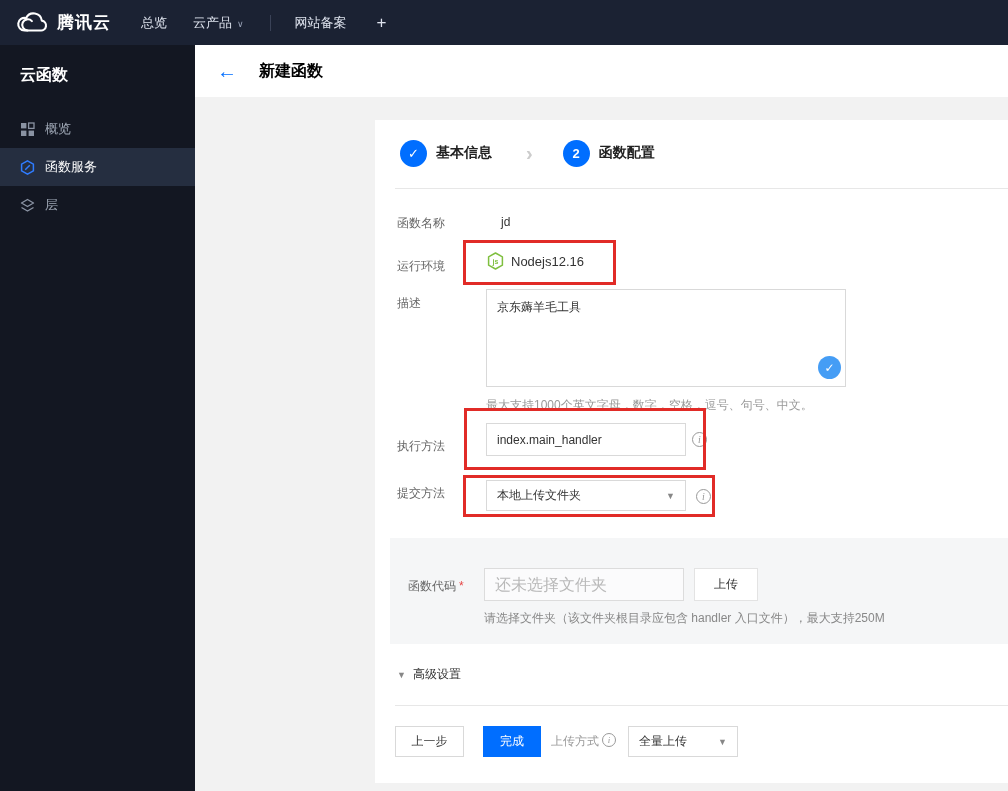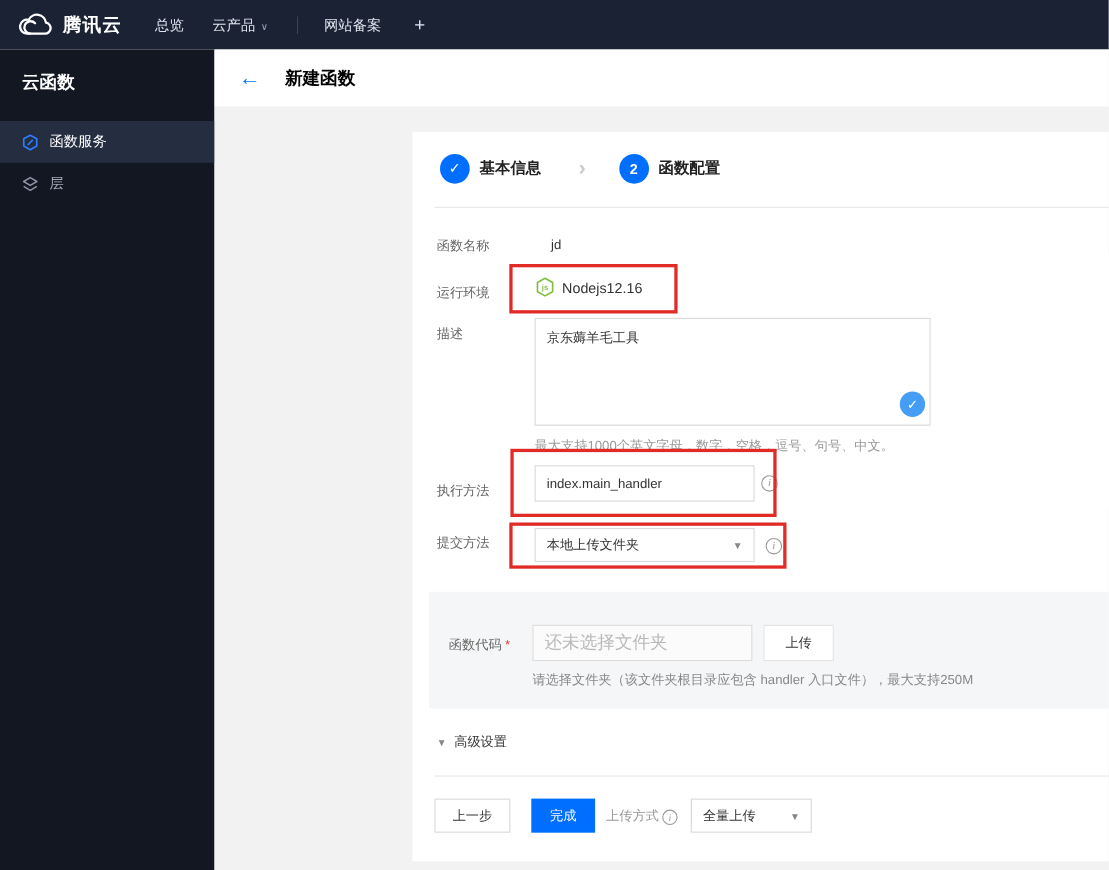--- a/index.html
+++ b/index.html
@@ -125,21 +125,21 @@
   .advanced .caret { margin-right:7px; }
   .advanced-label { font-size:12px; color:#333; }
   .bottom-divider { position:absolute; left:20px; right:0; top:585px; height:1px; background:#e7e7e7; }
 
   .btn {
     position:absolute; top:606px; height:31px; font-size:12px;
     display:flex; align-items:center; justify-content:center; cursor:pointer;
   }
   .btn-prev { left:20px; width:69px; background:#fff; border:1px solid #d9d9d9; color:#333; }
   .btn-finish { left:108px; width:58px; background:#006eff; color:#fff; border:none; }
-  .upload-mode { position:absolute; left:176px; top:613px; display:flex; align-items:flex-end; font-size:12px; color:#999; }
+  .upload-mode { position:absolute; left:176px; top:613px; display:flex; align-items:flex-start; font-size:12px; color:#999; }
   .upload-mode .info-inline {
     width:14px; height:14px; border:1px solid #999; border-radius:50%; color:#999;
     font-size:9px; display:inline-flex; align-items:center; justify-content:center;
     font-style:italic; font-family:"Liberation Serif", serif; margin-left:3px;
   }
   .mode-select { left:253px; top:606px; width:110px;font-family:Liberation Serif, serif; }
 </style>
 </head>
 <body>
 
@@ -160,20 +160,31 @@
     </span>
     <span class="topnav-divider"></span>
     <span class="topnav-item after-div">网站备案</span>
     <span class="topnav-plus">+</span>
   </div>
 </div>
 
 <div class="sidebar">
   <div class="side-title">云函数</div>
   <div class="side-menu">
+    <div class="side-item">
+      <span class="s-icon">
+        <svg width="15" height="15" viewBox="0 0 15 15">
+          <rect x="1" y="1" width="5.4" height="5.4" fill="#8a93a3"></rect>
+          <rect x="8.6" y="1" width="5.4" height="5.4" fill="none" stroke="#8a93a3" stroke-width="1.3"></rect>
+          <rect x="1" y="8.6" width="5.4" height="5.4" fill="#8a93a3"></rect>
+          <rect x="8.6" y="8.6" width="5.4" height="5.4" fill="#8a93a3"></rect>
+        </svg>
+      </span>
+      <span>概览</span>
+    </div>
     <div class="side-item active">
       <span class="s-icon">
         <svg width="15" height="15" viewBox="0 0 15 15">
           <polygon points="7.5,0.9 13.4,4.2 13.4,10.8 7.5,14.1 1.6,10.8 1.6,4.2" fill="none" stroke="#2f7cff" stroke-width="1.5"></polygon>
           <line x1="5.2" y1="9.8" x2="9.8" y2="5.2" stroke="#2f7cff" stroke-width="1.5"></line>
         </svg>
       </span>
       <span>函数服务</span>
     </div>
     <div class="side-item">

